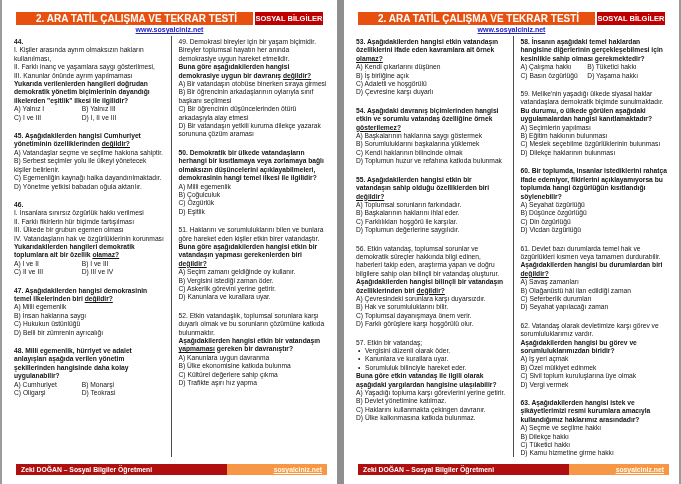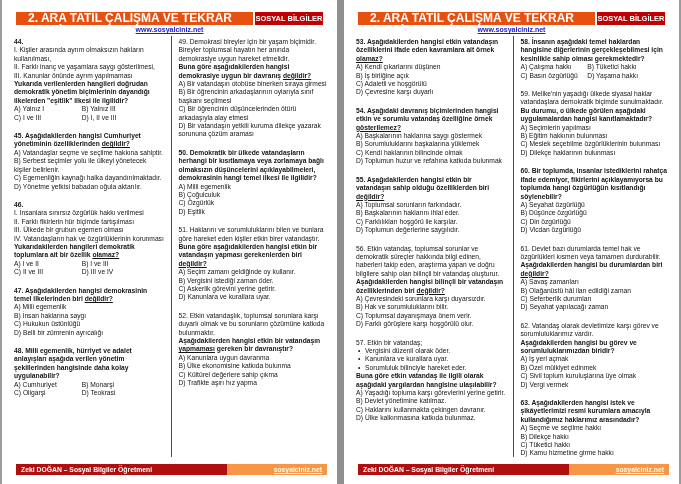--- a/index.html
+++ b/index.html
@@ -10,21 +10,21 @@
     display:flex;
     overflow:hidden;
   }
   .edge { width:2px; background:#9b9b9b; }
   .gutter { width:7px; background:#8f8f8f; }
   .page { width:335px; height:484px; background:#fff; position:relative; }
 
   .ph { display:flex; margin:12px 14px 0 14px; height:13px; gap:2px; }
   .ph-title {
     flex:1; background:var(--header_orange,#E8500F); color:#fff;
-    font-weight:bold; font-size:12px; line-height:13px; padding-left:12px;
+    font-weight:bold; font-size:10px; line-height:13px; padding-left:20px;
   }
   .ph-subject {
     width:68px; background:var(--header_red,#C00000); color:#fff;
     font-weight:bold; font-size:7.5px; line-height:13px; text-align:center;
   }
   .site-link {
     display:block; text-align:center; margin-top:1px;
     font-size:7px; font-weight:bold;
     color:var(--link_blue,#2020C8); text-decoration:underline;
   }

